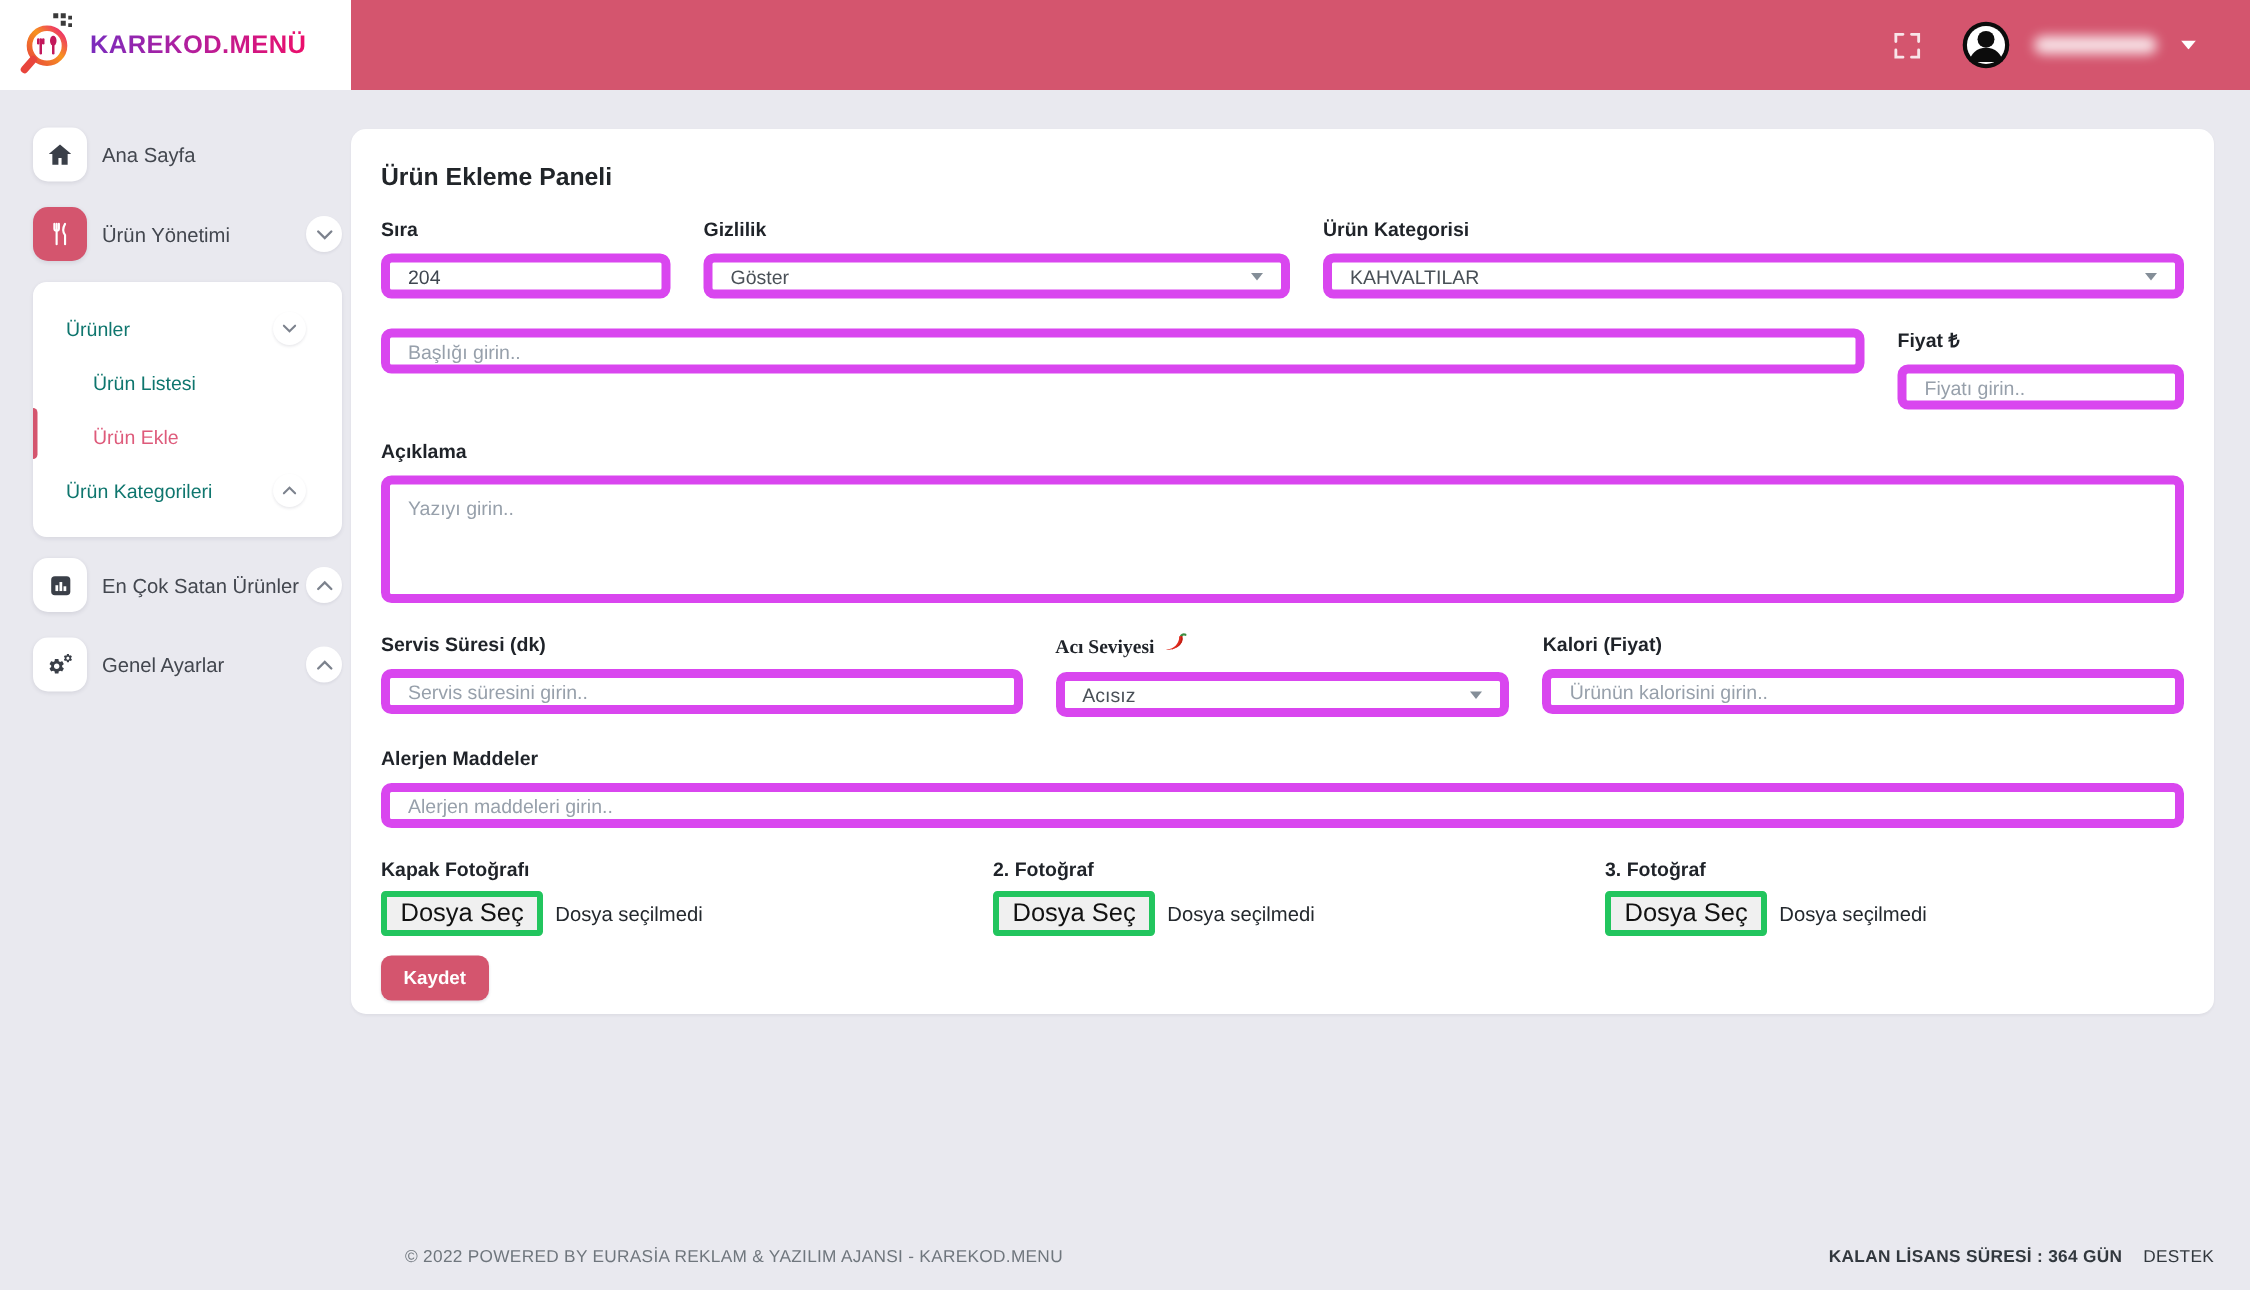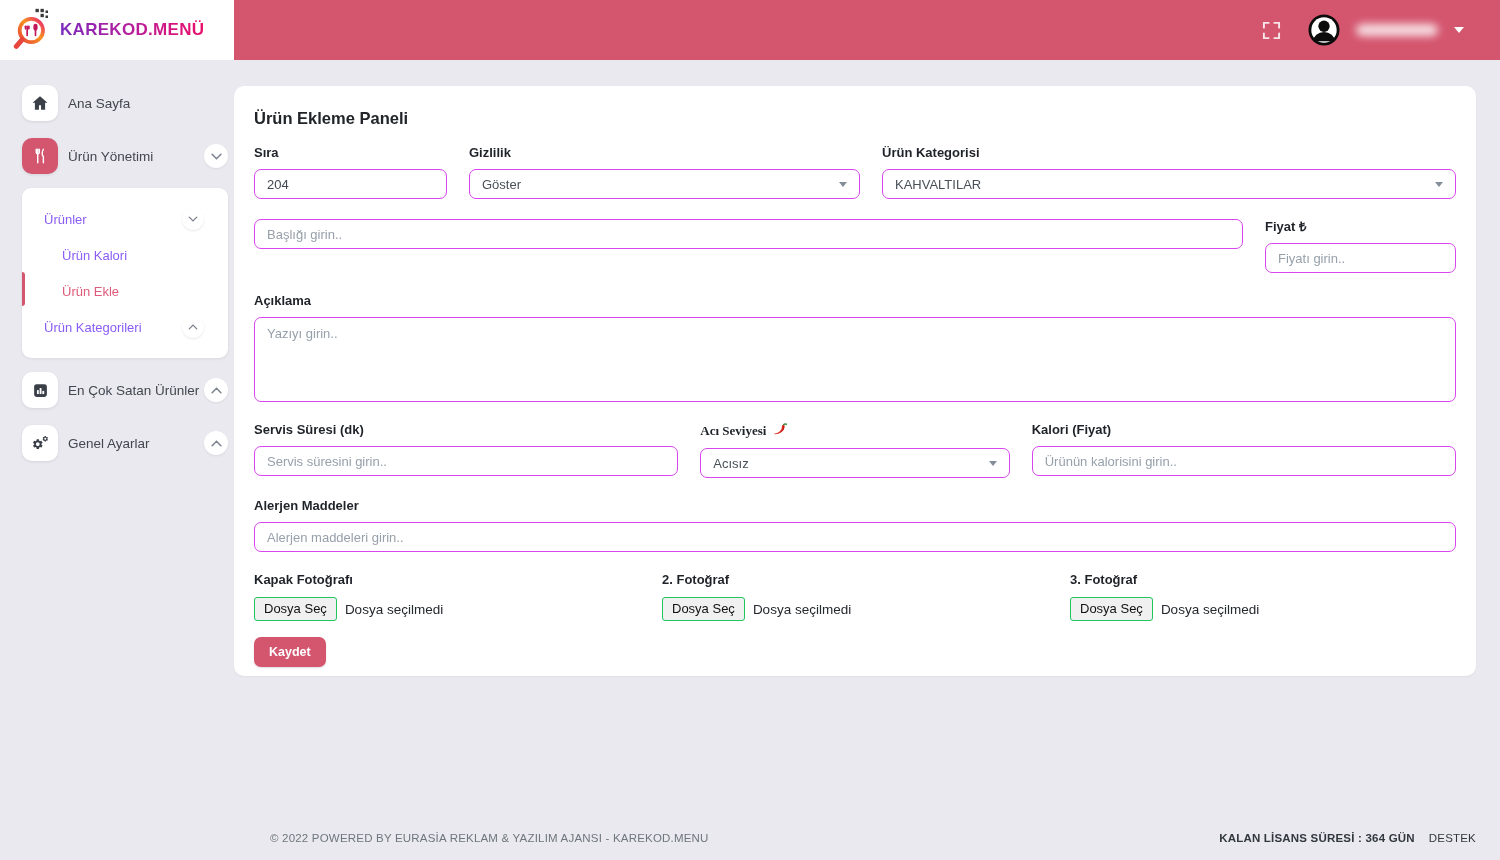--- a/index.html
+++ b/index.html
@@ -30,57 +30,57 @@
 
   
   .sidebar { position:absolute; top:60px; left:0; width:252px; bottom:0; background:#e9e9ef; padding-top:25px; }
   .side-item { display:flex; align-items:center; height:36px; padding:0 24px 0 22px; margin-bottom:17px; cursor:pointer; }
   .icon-box { width:36px; height:36px; border-radius:10px; background:#ffffff; box-shadow:0 1px 3px rgba(30,30,60,.10); display:flex; align-items:center; justify-content:center; flex:0 0 auto; }
   .icon-box.active { background:#d4556e; }
   .side-label { margin-left:10px; font-size:13.5px; color:#43474f; }
   .chev-circle { margin-left:auto; width:24px; height:24px; border-radius:50%; background:#ffffff; box-shadow:0 1px 2px rgba(30,30,60,.08); display:flex; align-items:center; justify-content:center; cursor:pointer; flex:0 0 auto; }
 
   .submenu-card { position:relative; margin:-3px 24px 14px 22px; background:#ffffff; border-radius:9px; box-shadow:0 1px 3px rgba(30,30,60,.08); padding:13px 0; }
-  .submenu-item { display:flex; align-items:center; height:36px; padding:0 24px 0 22px; font-size:13px; color:#8b5cf6; cursor:pointer; }
+  .submenu-item { display:flex; align-items:center; height:36px; padding:0 24px 0 22px; font-size:13px; color:#0f766e; cursor:pointer; }
   .submenu-item.lvl2 { padding-left:40px; }
   .submenu-item.active { color:#de5b7b; }
   .submenu-item .chev-circle { width:22px; height:22px; box-shadow:0 1px 2px rgba(30,30,60,.10); }
   .active-bar { position:absolute; left:0; top:84px; width:3px; height:34px; background:#d4556e; border-radius:0 3px 3px 0; }
 
   
   .main { position:absolute; top:60px; left:234px; right:0; bottom:0; }
   .card { margin:26px 24px 0 0; height:590px; background:#ffffff; border-radius:10px; box-shadow:0 1px 2px rgba(30,30,60,.05); padding:21px 20px; }
   .panel-title { font-size:16.5px; font-weight:bold; color:#212529; margin:2px 0 17px 0; }
 
   .frow { display:flex; margin:0 -11px 20px -11px; }
   .fcol { padding:0 11px; }
   .cw-sira { width:215px; flex:0 0 auto; }
   .cw-giz { width:413px; flex:0 0 auto; }
   .cw-fiyat { width:213px; flex:0 0 auto; }
   .grow { flex:1 1 auto; min-width:0; }
 
   .flabel { display:block; font-size:13px; font-weight:bold; color:#1f2329; margin-bottom:8px; line-height:16px; }
   .control {
-    width:100%; height:30px; border:1px solid #d946ef; border-radius:7px;
+    width:100%; height:30px; border:6px solid #d946ef; border-radius:7px;
     background:#fff; padding:0 12px; font-size:13px; color:#3f4650;
     font-family:"Liberation Sans", sans-serif; outline:none; display:block;
   }
   .control::placeholder { color:#97a0ab; }
   textarea.control { height:85px; padding-top:8px; resize:none; }
   .select { display:flex; align-items:center; justify-content:space-between; cursor:pointer; }
   .select-value { font-size:13px; color:#495057; }
   .select-caret { width:0; height:0; border-left:4px solid transparent; border-right:4px solid transparent; border-top:5px solid #848e98; margin-left:8px; flex:0 0 auto; }
 
   .label-inline { display:flex; align-items:center; gap:6px; margin-bottom:8px; }
   .label-inline .flabel { margin-bottom:0;font-family:Liberation Serif, serif; }
 
   .file-row { display:flex; align-items:center; height:26px; }
   .file-btn {
     font-family:"Liberation Sans", sans-serif;
-    font-size:13px; color:#111; background:#f0f0f0; border:1px solid #22c55e;
+    font-size:17px; color:#111; background:#f0f0f0; border:4px solid #22c55e;
     border-radius:3px; padding:3px 9px; cursor:pointer; line-height:16px;
   }
   .file-status { margin-left:8px; font-size:13.5px; color:#24292e; }
 
   .save-btn {
     margin-top:15px; background:#d4556e; color:#ffffff; border:none;
     font-family:"Liberation Sans", sans-serif; font-weight:bold; font-size:12.5px;
     padding:8px 15px; border-radius:7px; cursor:pointer; box-shadow:0 1px 2px rgba(30,30,60,.15);
   }
 
@@ -182,21 +182,21 @@
     <span class="active-bar"></span>
     <div class="submenu-item">
       <span>Ürünler</span>
       <span class="chev-circle">
         <svg width="10" height="6" viewBox="0 0 12 8" fill="none" stroke="#7c828d" stroke-width="1.8" stroke-linecap="round">
             <path d="M1 1.5 L6 6.5 L11 1.5"></path>
           </svg>
       </span>
     </div>
     <div class="submenu-item lvl2">
-      <span>Ürün Kalori</span>
+      <span>Ürün Listesi</span>
     </div>
     <div class="submenu-item lvl2 active">
       <span>Ürün Ekle</span>
     </div>
     <div class="submenu-item">
       <span>Ürün Kategorileri</span>
       <span class="chev-circle">
         <svg width="10" height="6" viewBox="0 0 12 8" fill="none" stroke="#7c828d" stroke-width="1.8" stroke-linecap="round">
             <path d="M1 6.5 L6 1.5 L11 6.5"></path>
           </svg>

